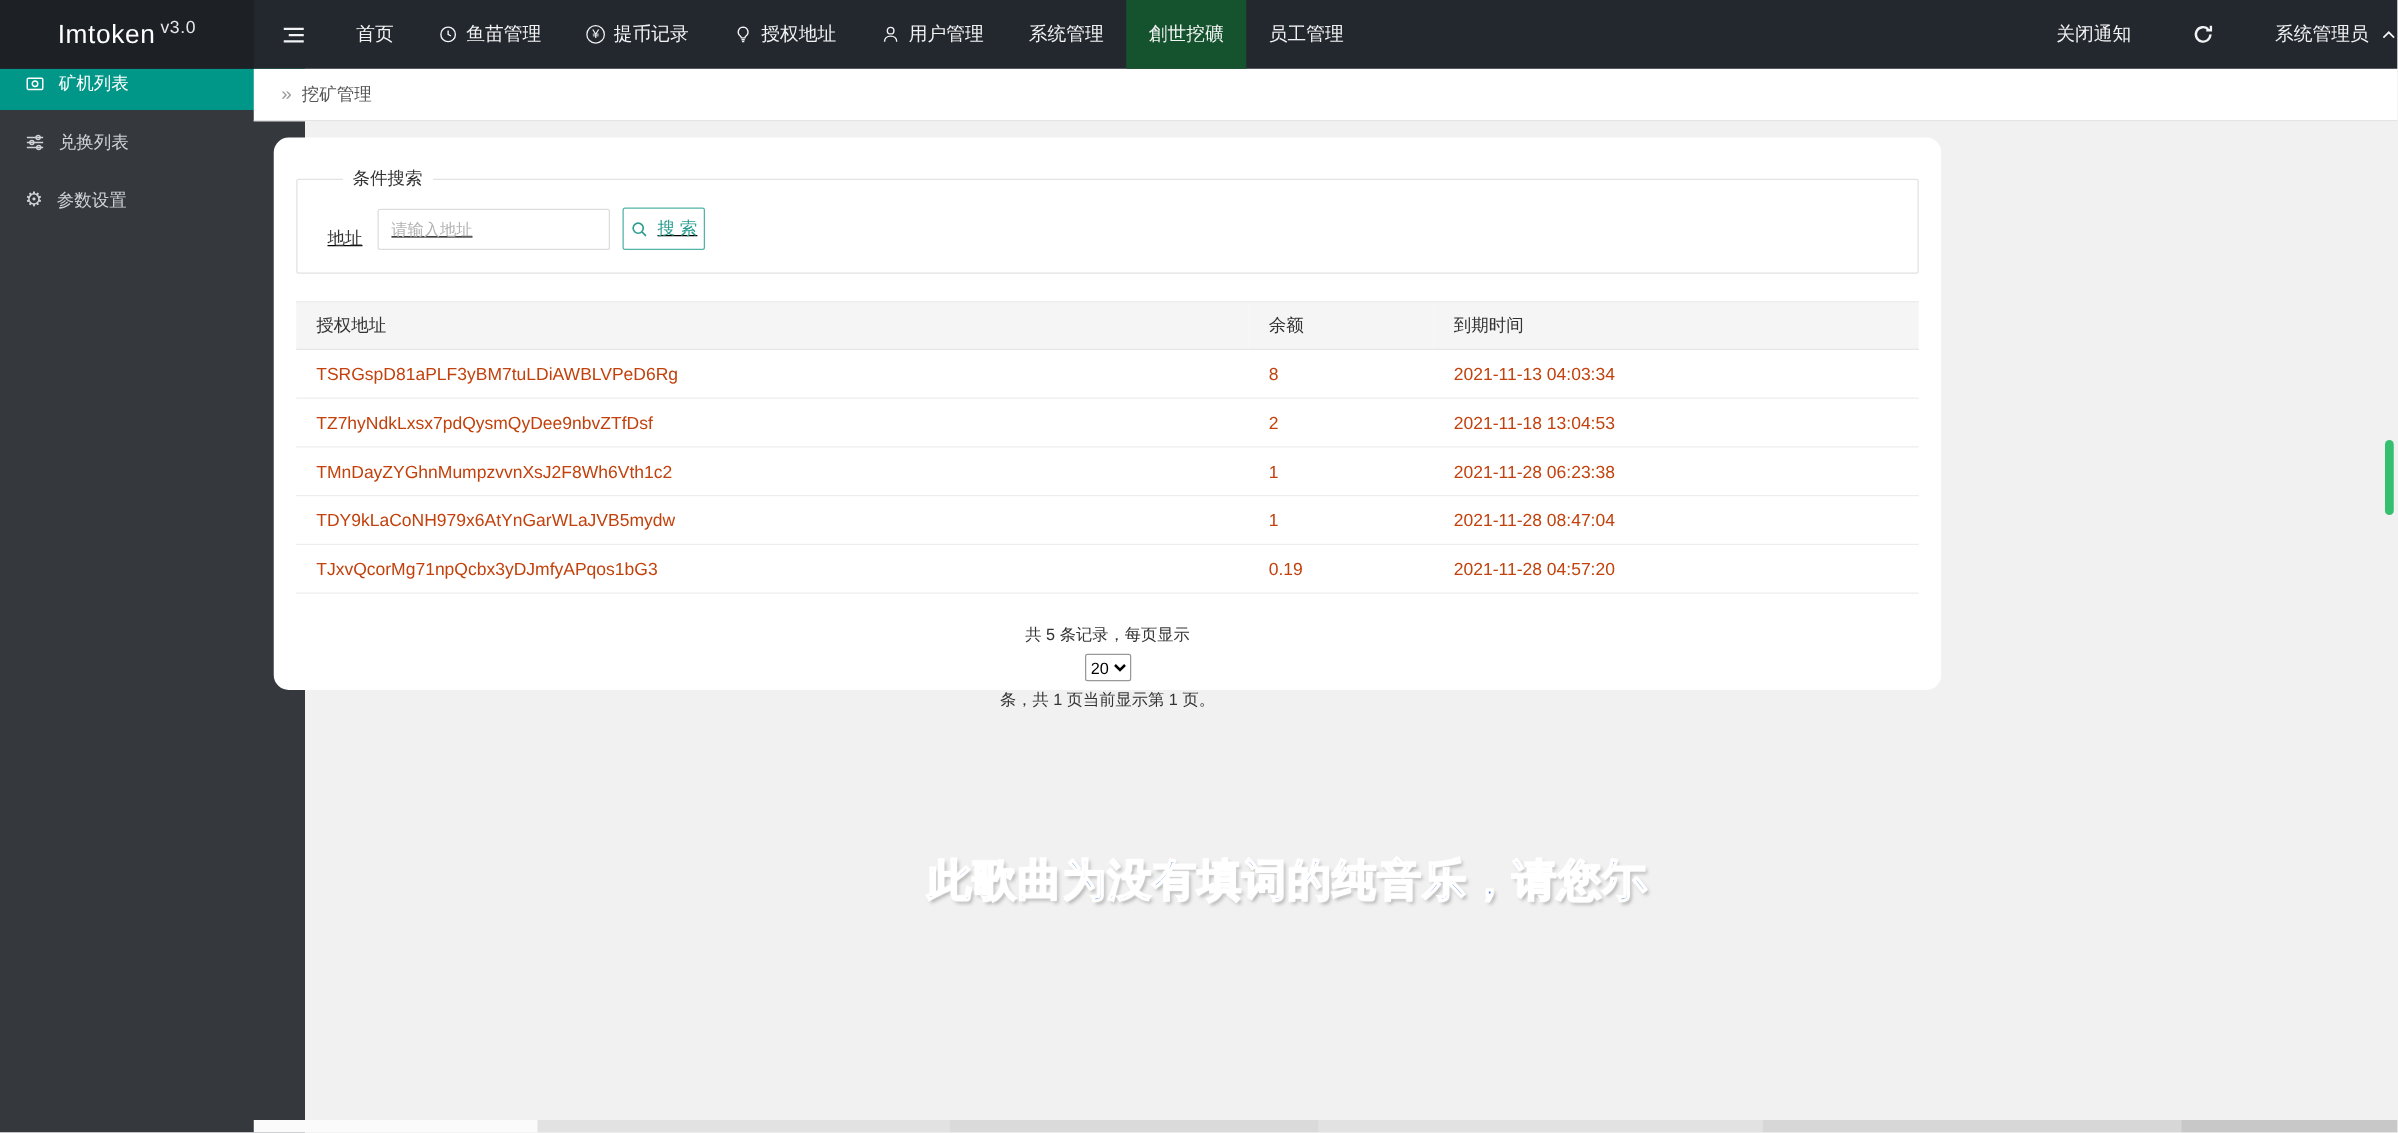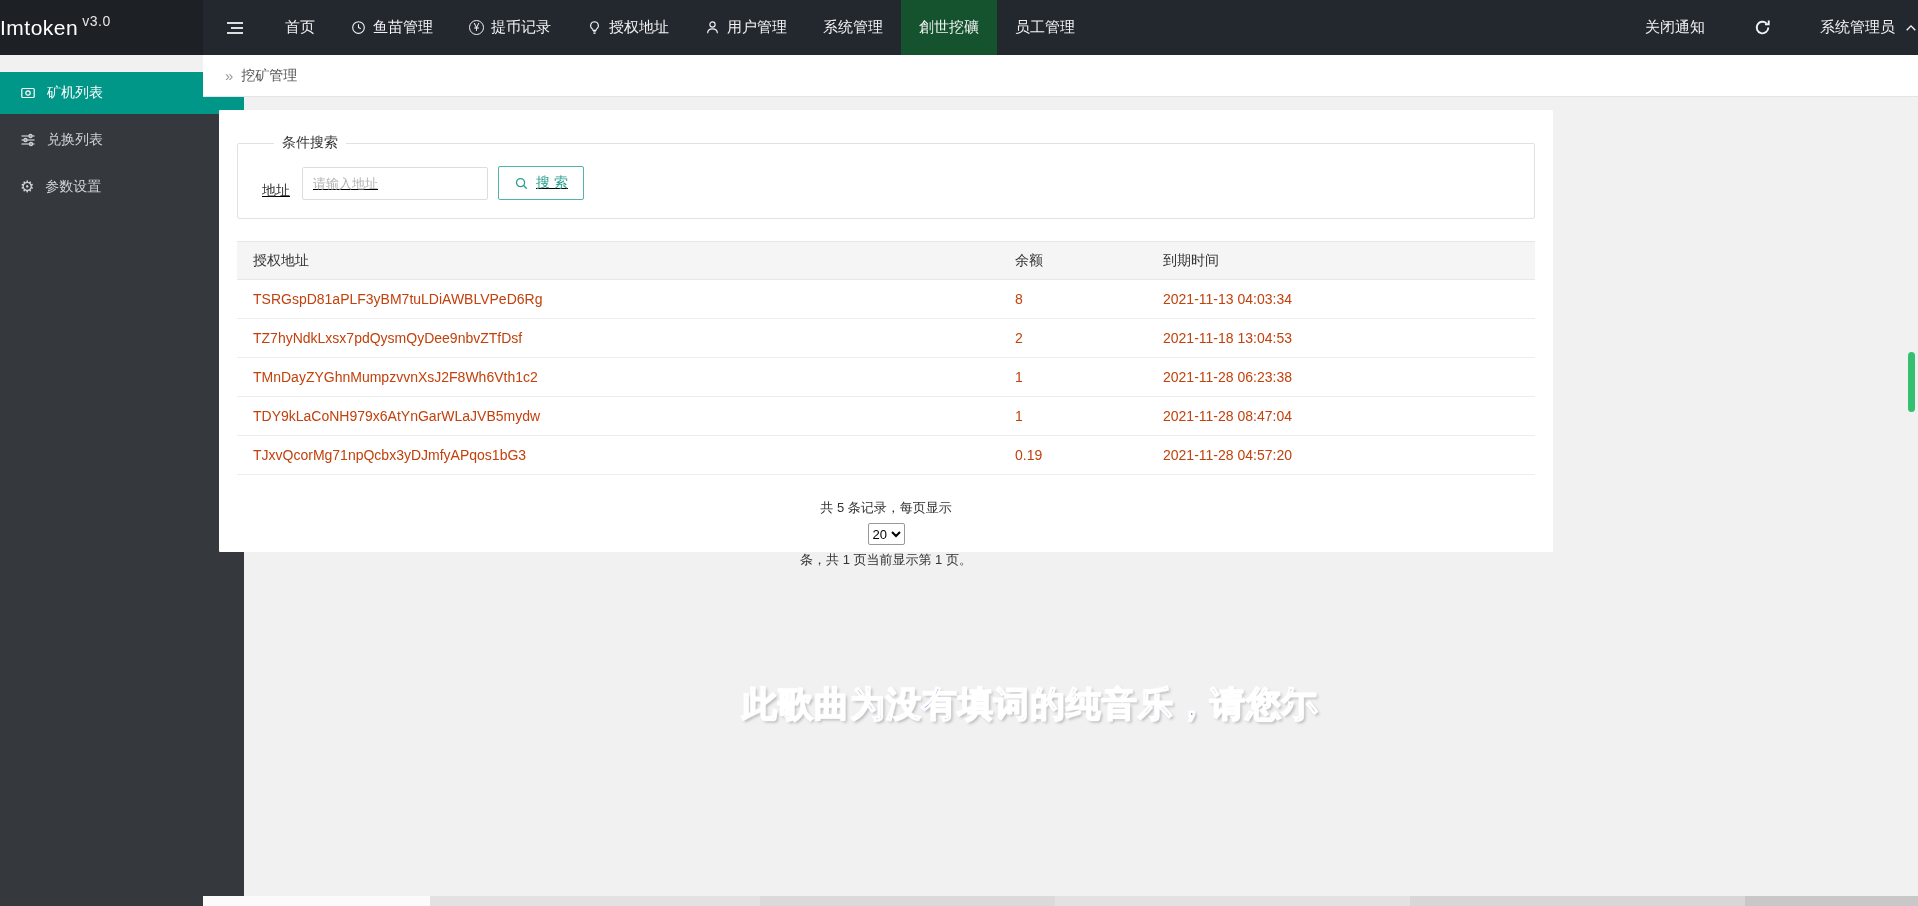--- a/index.html
+++ b/index.html
@@ -3,50 +3,50 @@
 <meta charset="utf-8">
 <style>
   * { margin:0; padding:0; box-sizing:border-box; }
   html,body { width:1918px; height:906px; }
   body { position:relative; overflow:hidden; background:#f1f1f1; font-family:"Liberation Sans","DejaVu Sans",sans-serif; }
   svg { display:block; }
   .ic { display:inline-flex; align-items:center; justify-content:center; flex:none; }
 
   
   .topbar { position:absolute; top:0; left:0; right:0; height:55px; background:#23272e; display:flex; align-items:stretch; color:#f2f3f4; z-index:5; }
-  .logo { width:203px; background:#1d2126; display:flex; align-items:center; font-size:21px; color:#fff; letter-spacing:.5px; flex:none; }
+  .logo { width:203px; background:#1d2126; display:flex; align-items:center; justify-content:center; font-size:21px; color:#fff; letter-spacing:.5px; flex:none; }
   .logo sup { font-size:14px; margin-left:4px; transform:translateY(-7px); color:#e8e8e8; }
   .hamburger { display:flex; align-items:center; padding:0 22px; cursor:pointer; }
   .nav { display:flex; align-items:stretch; }
   .nav-item { display:flex; align-items:center; gap:7px; padding:0 18px; font-size:15px; color:#f2f3f4; cursor:pointer; text-decoration:none; }
   .nav-item.active { background:#14532d; }
   .yen-badge { width:15px; height:15px; border:1px solid #f2f3f4; border-radius:50%; font-size:10px; line-height:13px; text-align:center; }
   .topbar-right { margin-left:auto; display:flex; align-items:center; gap:48px; }
   .top-link { font-size:15px; color:#f2f3f4; cursor:pointer; display:flex; align-items:center; gap:9px; text-decoration:none; }
 
   
-  .sidebar { position:absolute; top:72px; left:0; bottom:0; width:244px; background:#35393e; }
+  .sidebar { position:absolute; top:46px; left:0; bottom:0; width:244px; background:#35393e; }
   .side-item { height:42px; display:flex; align-items:center; gap:11px; padding-left:20px; color:#cfd2d6; font-size:14px; cursor:pointer; }
   .side-item + .side-item { margin-top:5px; }
   .side-item.active { background:#009688; color:#fff; }
   .gear-glyph { font-size:16px; line-height:1; }
 
   
   .breadcrumb { position:absolute; top:55px; left:203px; right:0; height:42px; background:#fff; border-bottom:1px solid #e4e4e4; display:flex; align-items:center; padding-left:22px; font-size:14px; color:#555; gap:8px; }
   .bc-arrow { color:#999; font-size:15px; }
 
   
-  .card { position:absolute; top:110px; left:219px; width:1334px; height:442px; background:#fff; border-radius:1px; }
+  .card { position:absolute; top:110px; left:219px; width:1334px; height:442px; background:#fff; border-radius:12px; }
   .search-fieldset { margin:24px 18px 0; border:1px solid #e2e2e2; border-radius:2px; padding:14px 24px 18px; }
   .search-fieldset legend { font-size:14px; color:#333; padding:0 8px; margin-left:12px; }
   .search-row { display:flex; align-items:flex-end;text-decoration:underline; }
   .addr-label { font-size:14px; color:#333; margin-right:12px; }
   .addr-input { width:186px; height:33px; border:1px solid #ddd; border-radius:2px; padding:0 10px; font-size:13px; color:#333; outline:none; font-family:inherit; }
   .addr-input::placeholder { color:#b3b3b3; }
-  .search-btn { margin-left:10px; height:34px; padding:0 15px; background:#fff; border:1px solid #52b3a8; border-radius:2px; color:#2a9d8f; font-size:14px; display:inline-flex; align-items:center; gap:7px; cursor:pointer; font-family:inherit; }
+  .search-btn { margin-left:10px; height:34px; padding:0 5px; background:#fff; border:1px solid #52b3a8; border-radius:2px; color:#2a9d8f; font-size:14px; display:inline-flex; align-items:center; gap:7px; cursor:pointer; font-family:inherit; }
 
   .data-table { width:1298px; margin:22px 18px 0; border-collapse:collapse; table-layout:fixed; font-size:14px; }
   .data-table th { background:#f5f5f5; border-top:1px solid #e7e7e7; border-bottom:1px solid #e7e7e7; height:38px; text-align:left; padding:0 16px; color:#333; font-weight:normal; }
   .data-table td { border-bottom:1px solid #ededed; height:39px; padding:0 16px; color:#c2410c; }
   .col-addr { width:762px; } .col-bal { width:148px; } .col-time { width:388px; }
 
   .pagination { margin:24px 18px 0; display:flex; align-items:center; gap:6px; font-size:13px; color:#333;flex-direction:column; }
   .page-size { height:22px; font-size:13px; border:1px solid #999; border-radius:2px; background:#fff; font-family:inherit; }
 
   

